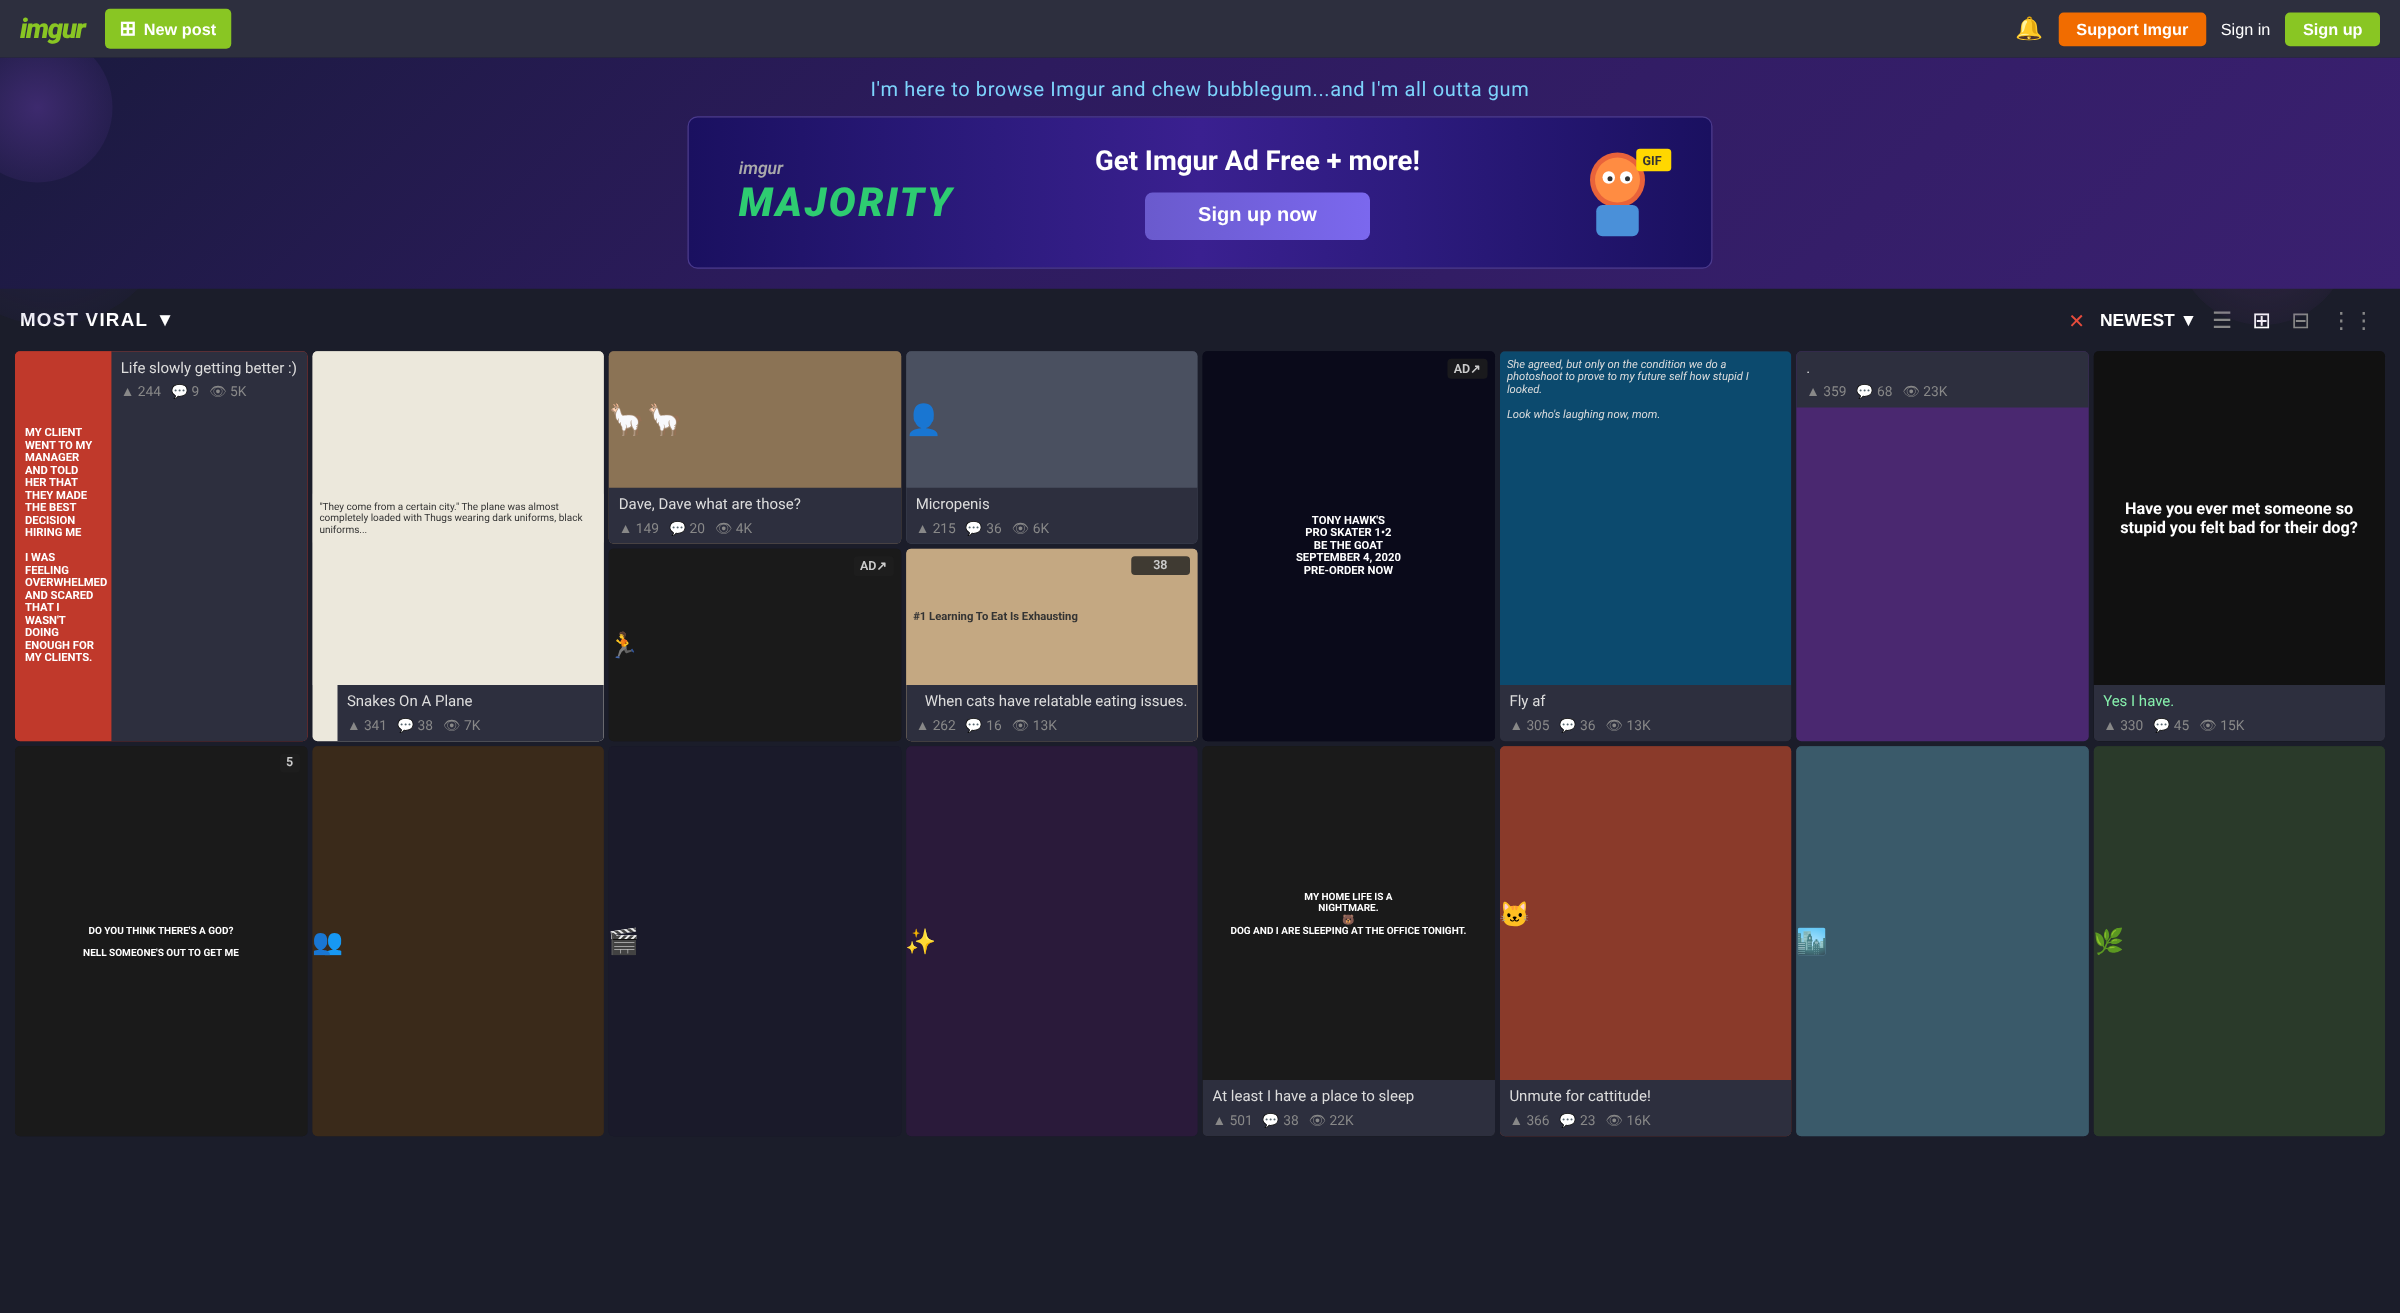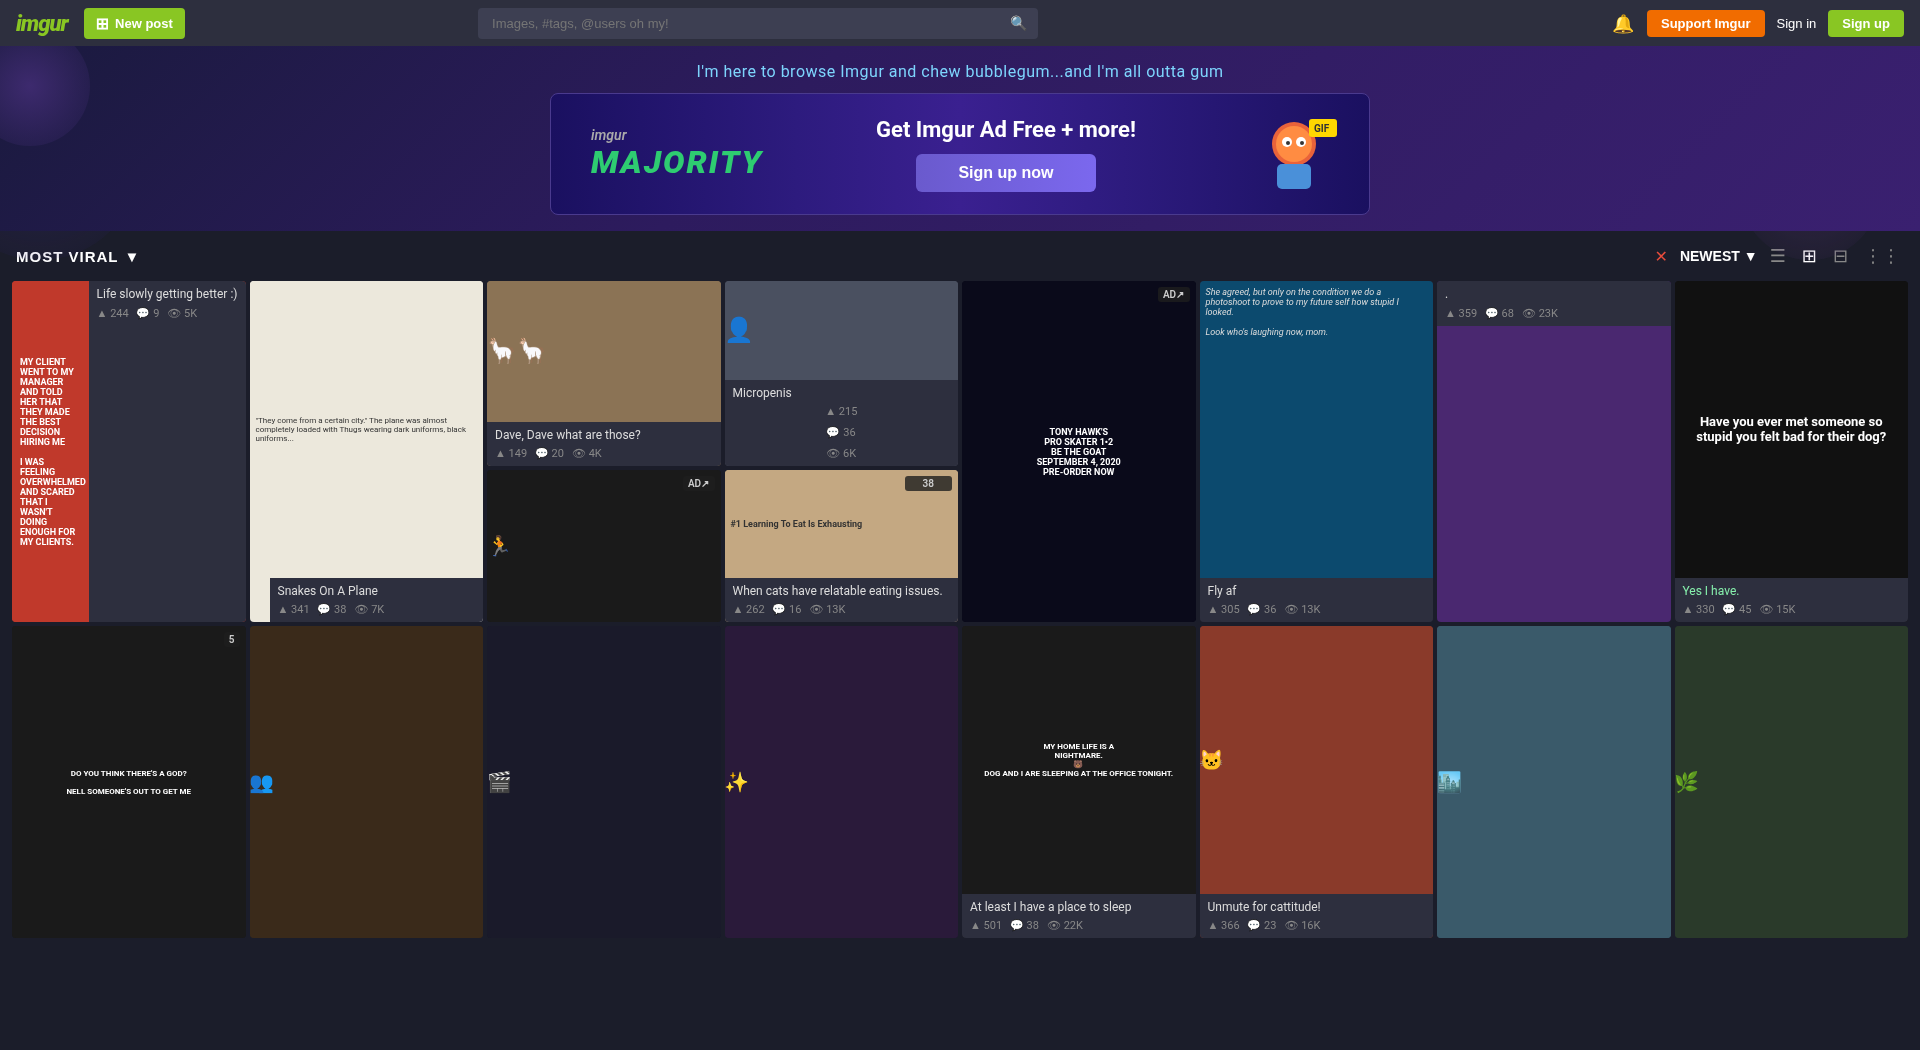--- a/index.html
+++ b/index.html
@@ -288,24 +288,20 @@
 <span class="star-deco" style="top:80px;left:280px;font-size:20px;">✦</span>
 <span class="star-deco" style="top:130px;left:60px;font-size:12px;">×</span>
 <span class="star-deco" style="top:90px;right:100px;font-size:10px;">✦</span>
 
 <header class="header">
   <span class="logo">imgur</span>
   <button class="new-post-btn">
     <span class="plus-icon">⊞</span>
     <span>New post</span>
   </button>
-  <div class="search-bar">
-    <input type="text" placeholder="Images, #tags, @users oh my!" style="">
-    <span class="search-icon">🔍</span>
-  </div>
   <div class="header-right">
     <span class="notif-icon">🔔</span>
     <button class="support-btn">Support Imgur</button>
     <button class="signin-btn">Sign in</button>
     <button class="signup-btn">Sign up</button>
   </div>
 </header>
 
 <section class="hero-banner">
   <p class="hero-text">I'm here to browse Imgur and chew bubblegum...and I'm all outta gum</p>
@@ -398,21 +394,21 @@
             <span style="display:flex;align-items:center;gap:2px;">👁 4K</span>
           </div>
         </div>
       </div>
       <div class="post-card" style="grid-area: 1 / 4 / span 1; background: rgb(74, 80, 96); min-height: 152px; display: flex; flex-direction: column; cursor: pointer; border-radius: 4px; overflow: hidden; position: relative;">
         <div style="flex: 1 1 0%; background: rgb(74, 80, 96); position: relative; overflow: hidden; display: flex; align-items: center; justify-content: center; min-height: 98.8px;">
           <div style="font-size: 24px; width: 100%; white-space: pre-wrap;">👤</div>
         </div>
         <div style="padding: 6px 8px; background: rgb(45, 47, 62);">
           <div style="font-size: 12px; color: rgb(221, 221, 221); margin-bottom: 4px; line-height: 1.3;">Micropenis</div>
-          <div style="display: flex; gap: 8px; font-size: 11px; color: rgb(136, 136, 136); align-items: center; flex-direction: column;">
+          <div style="display: flex; gap: 8px; font-size: 11px; color: rgb(136, 136, 136); align-items: center;">
             <span style="display:flex;align-items:center;gap:2px;">▲ 215</span>
             <span style="display:flex;align-items:center;gap:2px;">💬 36</span>
             <span style="display:flex;align-items:center;gap:2px;">👁 6K</span>
           </div>
         </div>
       </div>
       <div class="post-card" style="grid-area: 1 / 5 / span 2; background: rgb(10, 10, 26); min-height: 312px; display: flex; flex-direction: column; cursor: pointer; border-radius: 4px; overflow: hidden; position: relative;">
         <div style="flex: 1 1 0%; background: rgb(10, 10, 26); position: relative; overflow: hidden; display: flex; align-items: center; justify-content: center; min-height: 202.8px;">
           <div style="font-size: 9px; font-weight: 700; color: rgb(255, 255, 255); text-align: center; padding: 8px; width: 100%; white-space: pre-wrap;">TONY HAWK'S
 PRO SKATER 1•2
@@ -465,21 +461,21 @@
           <div style="font-size: 20px; width: 100%; white-space: pre-wrap;">🏃</div>
           <div style="position: absolute; top: 6px; right: 6px; background: rgba(30, 30, 30, 0.8); color: rgb(204, 204, 204); font-size: 10px; border-radius: 3px; padding: 2px 5px; font-weight: 600;">AD↗</div>
         </div>
       </div>
       <div class="post-card" style="grid-area: 2 / 4 / span 1; background: rgb(196, 168, 130); min-height: 152px; display: flex; flex-direction: column; cursor: pointer; border-radius: 4px; overflow: hidden; position: relative;">
         <div style="flex: 1 1 0%; background: rgb(196, 168, 130); position: relative; overflow: hidden; display: flex; align-items: center; justify-content: center; min-height: 98.8px;">
           <div style="font-size: 9px; font-weight: 700; color: rgb(51, 51, 51); padding: 6px; text-align: left; width: 100%; white-space: pre-wrap;">#1 Learning To Eat Is Exhausting</div>
           <div style="position: absolute; top: 6px; right: 6px; background: rgba(30, 30, 30, 0.8); color: rgb(204, 204, 204); font-size: 10px; border-radius: 3px; padding: 2px 18px; font-weight: 600;">38</div>
         </div>
         <div style="padding: 6px 8px; background: rgb(45, 47, 62);">
-          <div style="font-size: 12px; color: rgb(221, 221, 221); margin-bottom: 4px; line-height: 1.3;">When cats have relatable eating issues.</div>
+          <div style="font-size: 12px; color: rgb(221, 221, 221); margin-bottom: 4px; line-height: 1.3; text-align: right;">When cats have relatable eating issues.</div>
           <div style="display: flex; gap: 8px; font-size: 11px; color: rgb(136, 136, 136); align-items: center;">
             <span style="display:flex;align-items:center;gap:2px;">▲ 262</span>
             <span style="display:flex;align-items:center;gap:2px;">💬 16</span>
             <span style="display:flex;align-items:center;gap:2px;">👁 13K</span>
           </div>
         </div>
       </div>
       <div class="post-card" style="grid-area: 3 / 1 / span 2; background: rgb(26, 26, 26); min-height: 312px; display: flex; flex-direction: column; cursor: pointer; border-radius: 4px; overflow: hidden; position: relative;">
         <div style="flex: 1 1 0%; background: rgb(26, 26, 26); position: relative; overflow: hidden; display: flex; align-items: center; justify-content: center; min-height: 202.8px;">
           <div style="font-size: 8px; font-weight: 700; color: rgb(255, 255, 255); padding: 8px; text-align: center; width: 100%; white-space: pre-wrap;">DO YOU THINK THERE'S A GOD?

